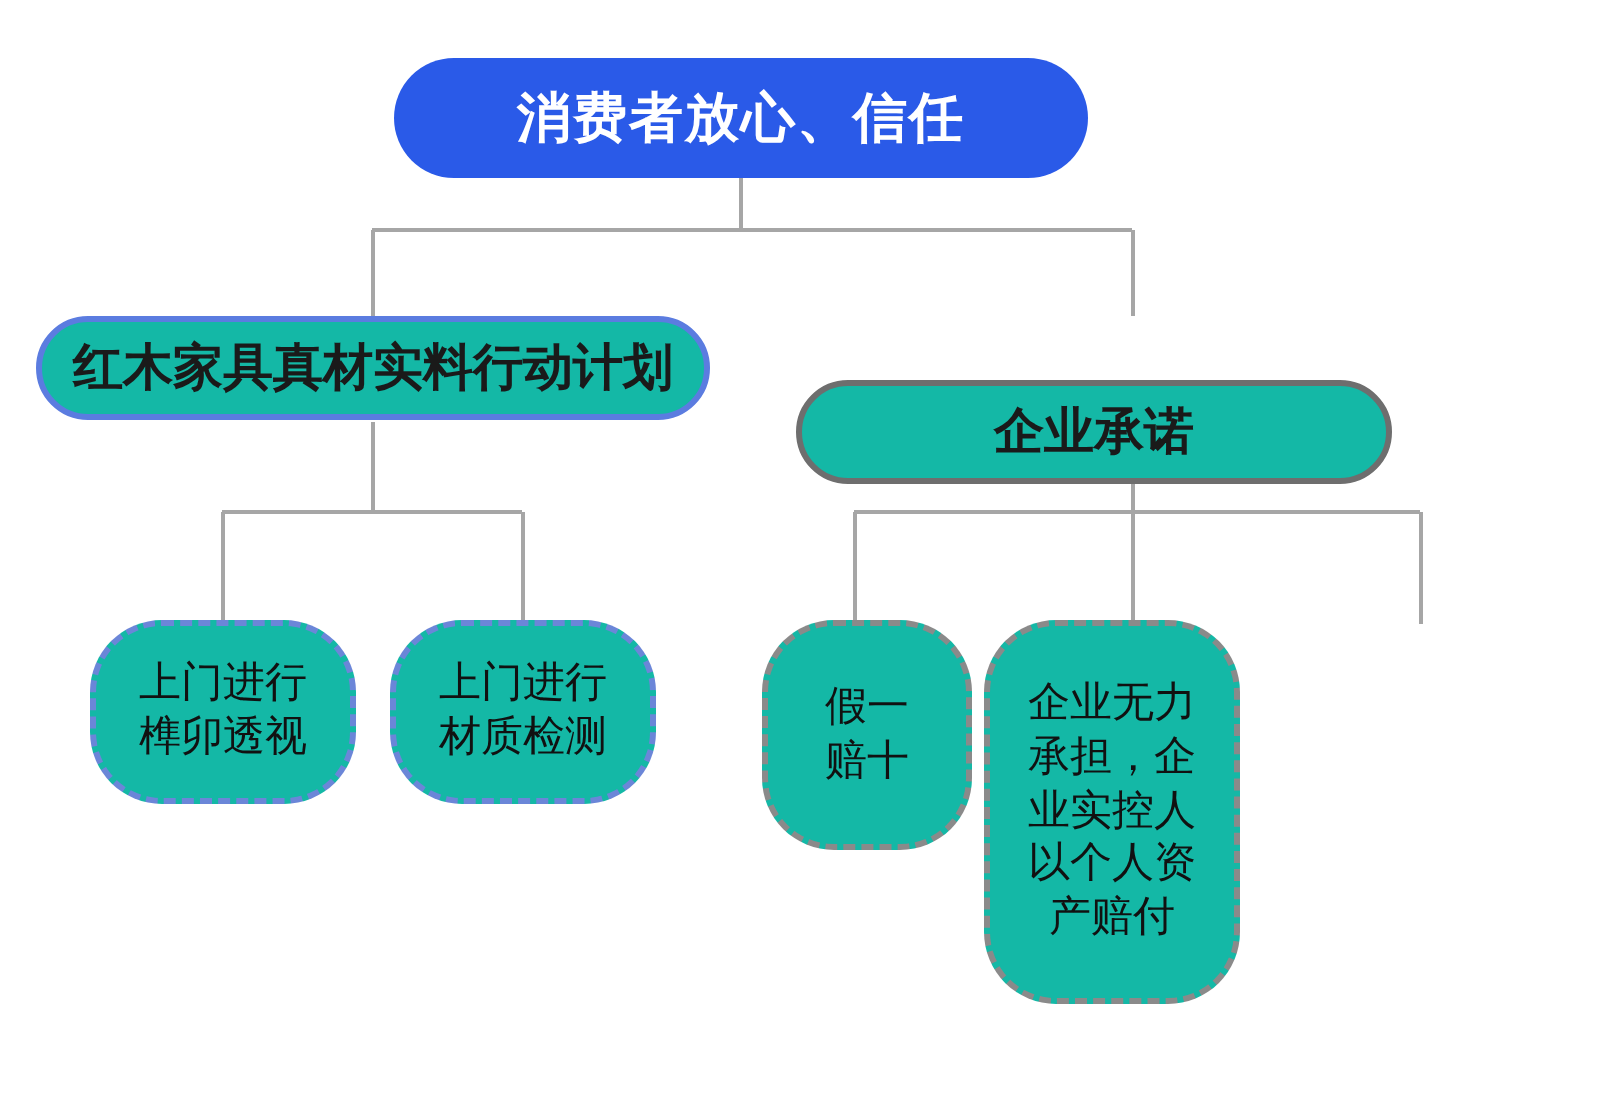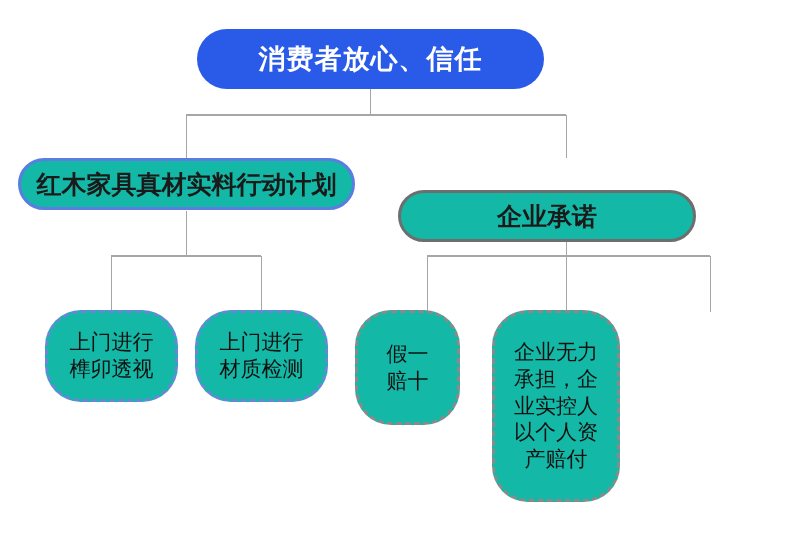--- a/index.html
+++ b/index.html
@@ -93,21 +93,21 @@
     font-size: 21px;
     font-weight: normal;
     line-height: 1.28;
     color: #111111;
   }
   .leaf-blue { border: 3px dashed #6b86d8; }
   .leaf-gray { border: 3px dashed #8a8a8a; }
 
   .leaf-1 { left: 45px;  top: 310px; width: 133px; height: 92px; }
   .leaf-2 { left: 195px; top: 310px; width: 133px; height: 92px; }
-  .leaf-3 { left: 355px; top: 310px; width: 105px; height: 115px; }
+  .leaf-3 { left: 381px; top: 310px; width: 105px; height: 115px; }
   .leaf-4 { left: 492px; top: 310px; width: 128px; height: 192px; }
   .leaf-5 { left: 645px; top: 310px; width: 130px; height: 156px; }
 </style>
 </head>
 <body>
 
 <div id="canvas">
 
   <svg class="connectors" viewBox="0 0 800 547" xmlns="http://www.w3.org/2000/svg">
     <g stroke="#a6a6a6" stroke-width="1.6" fill="none" shape-rendering="crispEdges">

